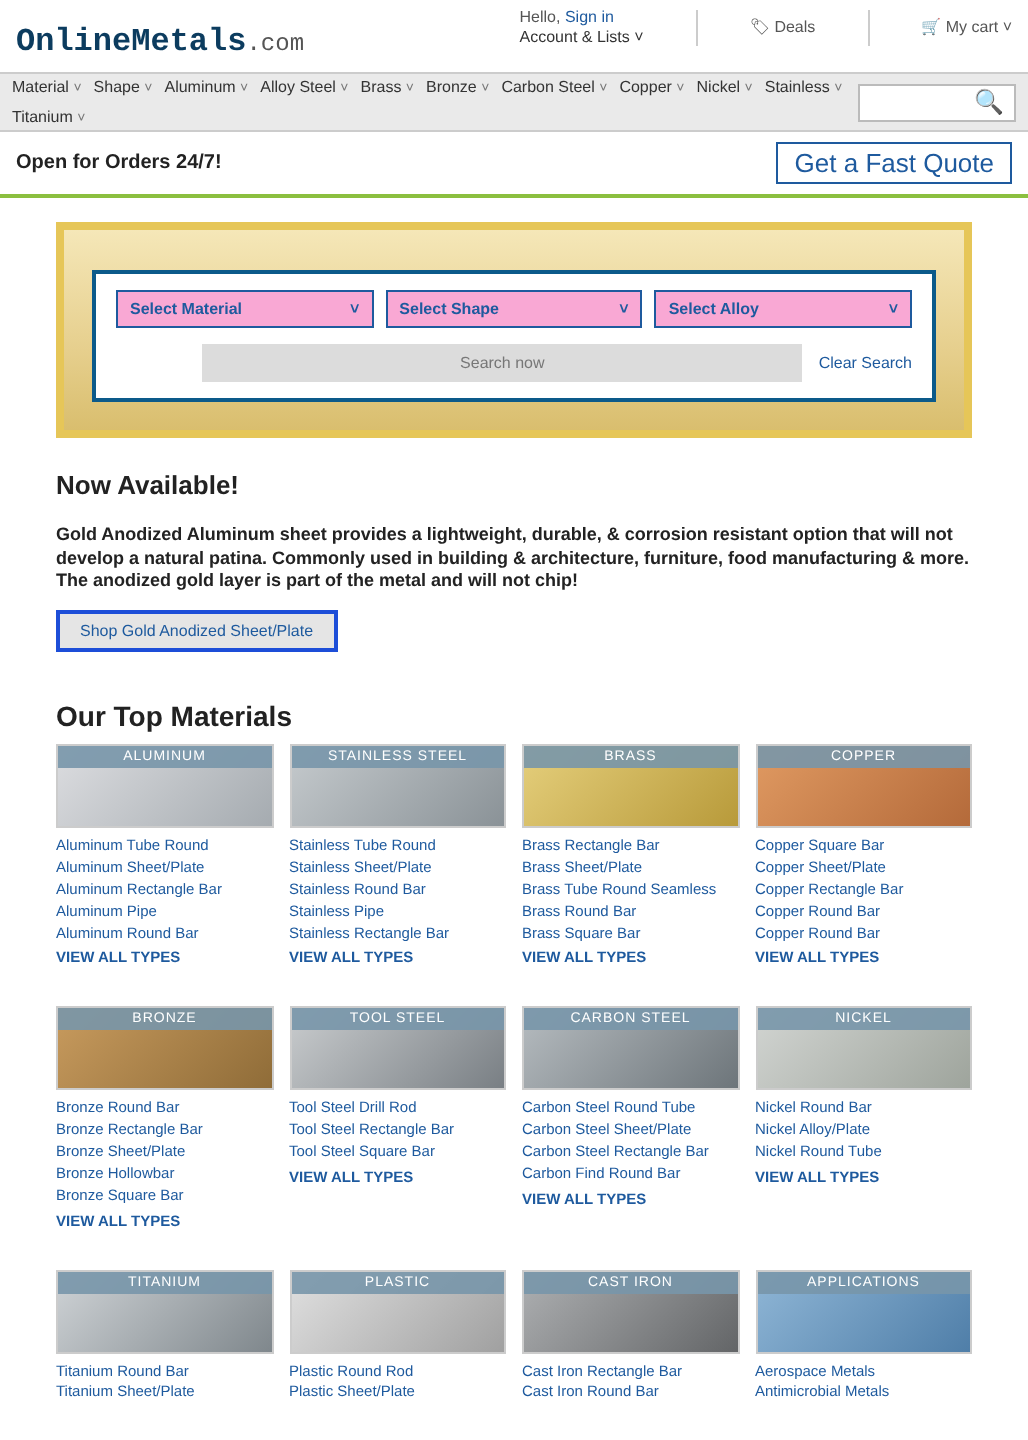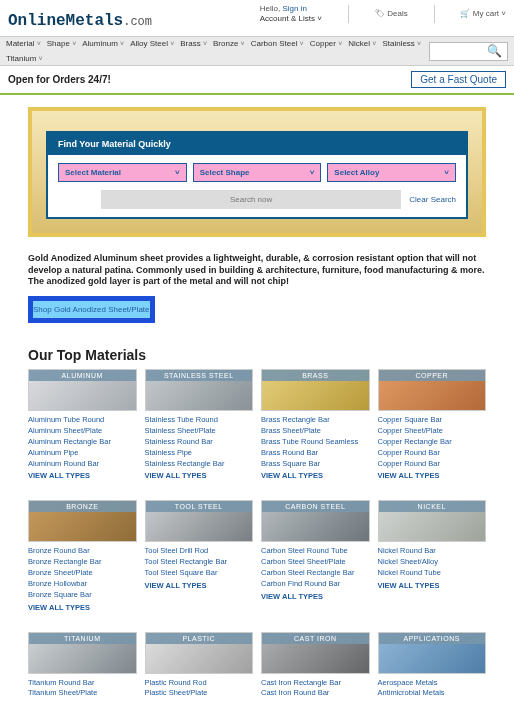--- a/index.html
+++ b/index.html
@@ -21,38 +21,38 @@
 .nav-links { display: flex; gap: 6px; flex-wrap: wrap; font-size: 8px; }
 .nav-item { color: #333; cursor: pointer; white-space: nowrap; }
 .nav-item .chev { font-size: 7px; color: #777; }
 .search-box { display: flex; align-items: center; border: 1px solid #bbb; background: #fff; height: 19px; }
 .search-input { border: none; width: 52px; font-size: 8px; padding: 0 3px; }
 .search-btn { background: #fff; border: none; padding: 0 5px; color: #1e5a9e; cursor: pointer; font-size: 12px; }
 
 
 .infobar { display: flex; justify-content: space-between; align-items: center; padding: 5px 8px; border-bottom: 2px solid #8bbf3f; }
 .infobar-left { font-weight: bold; font-size: 10px; }
-.quote-btn { border: 1px solid #1e5a9e; color: #1e5a9e; background: #fff; padding: 2px 8px; font-size: 10px; cursor: pointer; }
+.quote-btn { border: 1px solid #1e5a9e; color: #1e5a9e; background: #fff; padding: 2px 8px; font-size: 13px; cursor: pointer; }
 
 
 .hero-wrap { padding: 12px 28px 8px; }
 .hero { border: 4px solid #e6c658; background: linear-gradient(180deg,#f5e7b8 0%,#e6cf8d 60%,#d9be6e 100%); padding: 20px 14px 14px; position: relative; }
 .hero-panel { background: #fff; border: 2px solid #0c5a8a; }
 .hero-head { background: #0c5a8a; color: #fff; padding: 6px 10px; font-size: 9px; font-weight: bold; }
 .hero-controls { display: flex; gap: 6px; padding: 8px 10px; }
 .hero-select { flex: 1; border: 1px solid #1e5a9e; padding: 4px 6px; font-size: 8px; color: #1e5a9e; display: flex; justify-content: space-between; align-items: center; cursor: pointer; background: #f9a8d4; font-weight: bold; }
 .hero-bottom { display: flex; justify-content: space-between; align-items: center; padding: 0 10px 8px 10px; gap: 8px; margin-left: 43px; }
 .search-now-btn { flex: 1; background: #dcdcdc; border: none; padding: 5px; font-size: 8px; color: #777; cursor: pointer; }
 .clear-link { font-size: 8px; color: #1e5a9e; }
 
 .promo { padding: 8px 28px 14px; }
 .promo-now { font-size: 13px; font-weight: bold; color: #222; }
 .promo-title { font-size: 15px; font-weight: bold; margin: 2px 0 4px; }
-.promo-text { font-size: 9px; font-weight: bold; line-height: 1.3; }
-.promo-btn { display: inline-block; margin-top: 8px; border: 5px solid #1d4ed8; color: #1e5a9e; padding: 4px 0; font-size: 8px; background: #7dd3fc; cursor: pointer; }
+.promo-text { font-size: 9px; font-weight: bold; line-height: 1.3; margin-top: 12px; }
+.promo-btn { display: inline-block; margin-top: 8px; border: 2px solid #1d4ed8; color: #1e5a9e; padding: 4px 10px; font-size: 8px; background: #e5e5e5; cursor: pointer; }
 
 
 .section-h { font-size: 14px; font-weight: bold; padding: 10px 28px 6px; }
 
 
 .mat-grid { display: grid; grid-template-columns: repeat(4,1fr); gap: 6px 8px; padding: 0 28px; }
 .mat-card { font-size: 7.5px; }
 .mat-thumb { height: 42px; border: 1px solid #ccc; position: relative; background: linear-gradient(135deg,#d4d4d4 0%,#a8a8a8 100%); margin-bottom: 4px; }
 .mat-thumb-label { position: absolute; top: 0; left: 0; right: 0; background: rgba(120,150,170,0.9); color: #fff; text-align: center; font-size: 7px; padding: 2px 0; letter-spacing: .5px; }
 .mat-links a { display: block; line-height: 1.45; }
@@ -114,21 +114,20 @@
 </div>
 
 <div class="infobar">
   <div class="infobar-left">Open for Orders 24/7!</div>
   <button class="quote-btn">Get a Fast Quote</button>
 </div>
 
 <div class="hero-wrap">
   <div class="hero">
     <div class="hero-panel">
-      <div class="hero-head">Find Your Material Quickly</div>
       <div class="hero-controls">
         <div class="hero-select">
             <span>Select Material</span>
             <span>˅</span>
           </div>
         <div class="hero-select">
             <span>Select Shape</span>
             <span>˅</span>
           </div>
         <div class="hero-select">
@@ -138,20 +137,21 @@
       </div>
       <div class="hero-bottom">
         <button class="search-now-btn">Search now</button>
         <a class="clear-link">Clear Search</a>
       </div>
     </div>
   </div>
 </div>
 
 <div class="promo">
+  <div class="promo-now">Now Available!</div>
   <div class="promo-text">Gold Anodized Aluminum sheet provides a lightweight, durable, &amp; corrosion resistant option that will not develop a natural patina. Commonly used in building &amp; architecture, furniture, food manufacturing &amp; more. The anodized gold layer is part of the metal and will not chip!</div>
   <button class="promo-btn">Shop Gold Anodized Sheet/Plate</button>
 </div>
 
 <div class="section-h">Our Top Materials</div>
 <div class="mat-grid" id="mat-grid">
     <div class="mat-card">
       <div class="mat-thumb thumb-aluminum">
         <div class="mat-thumb-label">ALUMINUM</div>
       </div>
@@ -242,21 +242,21 @@
         <a>Carbon Find Round Bar</a>
         <a class="view-all">VIEW ALL TYPES</a>
       </div>
     </div>
     <div class="mat-card">
       <div class="mat-thumb thumb-nickel">
         <div class="mat-thumb-label">NICKEL</div>
       </div>
       <div class="mat-links">
         <a>Nickel Round Bar</a>
-        <a>Nickel Sheet/Alloy</a>
+        <a>Nickel Alloy/Plate</a>
         <a>Nickel Round Tube</a>
         <a class="view-all">VIEW ALL TYPES</a>
       </div>
     </div>
     <div style="height: 6px;"></div>
     <div style="height: 6px;"></div>
     <div style="height: 6px;"></div>
     <div style="height: 6px;"></div>
     <div class="mat-card">
       <div class="mat-thumb thumb-titanium">

